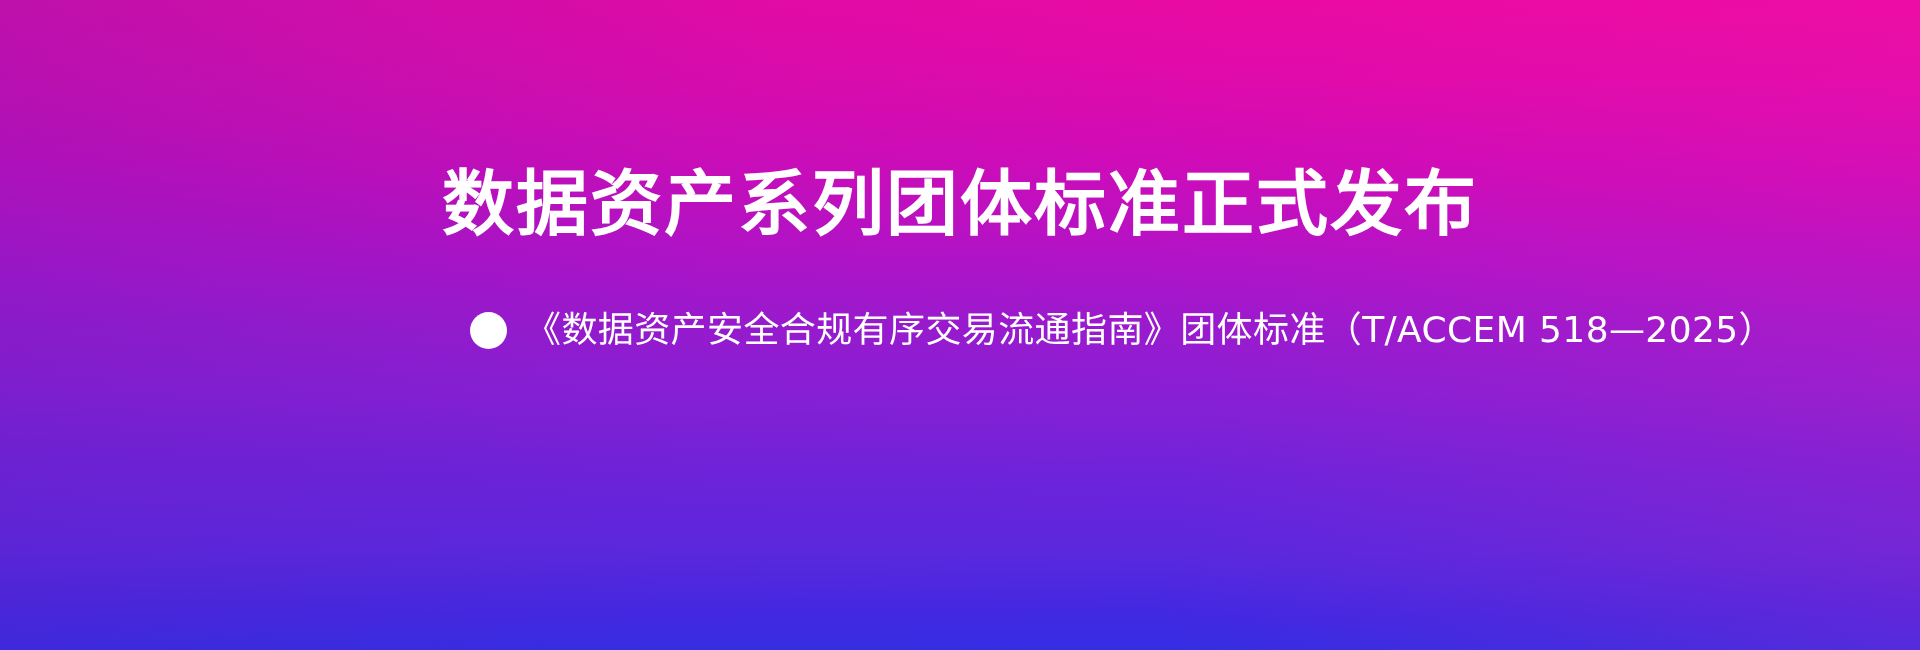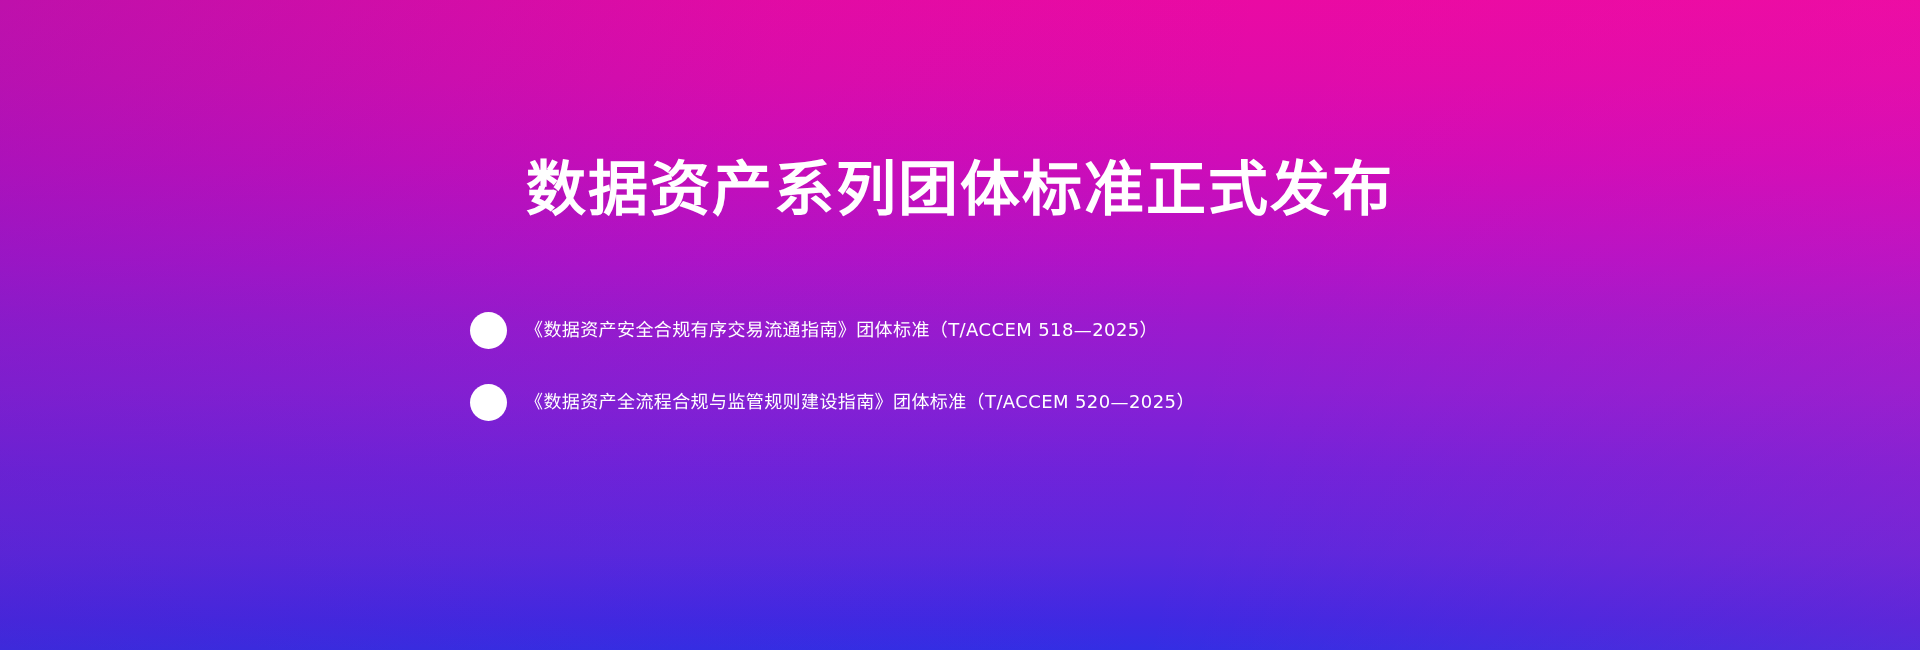--- a/index.html
+++ b/index.html
@@ -41,21 +41,21 @@
   }
 
   
   #headline {
     position: absolute;
     left: 0;
     top: 118px;
     width: 1920px;
     text-align: center;
     color: #ffffff;
-    font-size: 60px;
+    font-size: 72px;
     line-height: 1.06;
     font-weight: 700;
     letter-spacing: 2px;
     white-space: nowrap;
     font-family: "DejaVu Sans", "Liberation Sans", sans-serif;
     -webkit-font-smoothing: antialiased;
   }
 
   
   #standards-list {
@@ -82,21 +82,21 @@
     flex: 0 0 auto;
     width: 37px;
     height: 37px;
     border-radius: 50%;
     background: #ffffff;
     margin-right: 18px;
   }
 
   .standard-text {
     color: #ffffff;
-    font-size: 18px;
+    font-size: 36px;
     line-height: 1.2;
     font-weight: 500;
     letter-spacing: 0.4px;
     white-space: nowrap;
     font-family: "DejaVu Sans", "Liberation Sans", sans-serif;
   }
 </style>
 </head>
 <body>
 
@@ -105,20 +105,16 @@
   <h1 id="headline">数据资产系列团体标准正式发布</h1>
 
   <ul id="standards-list">
 
     <li class="standard-item">
       <span class="bullet-dot"></span>
       <span class="standard-text">《数据资产安全合规有序交易流通指南》团体标准（T/ACCEM 518—2025）</span>
     </li>
 
 
-    <li class="standard-item">
-      <span class="bullet-dot"></span>
-      <span class="standard-text">《数据资产全流程合规与监管规则建设指南》团体标准（T/ACCEM 520—2025）</span>
-    </li>
 
   </ul>
 
 </div>
 
 </body></html>

